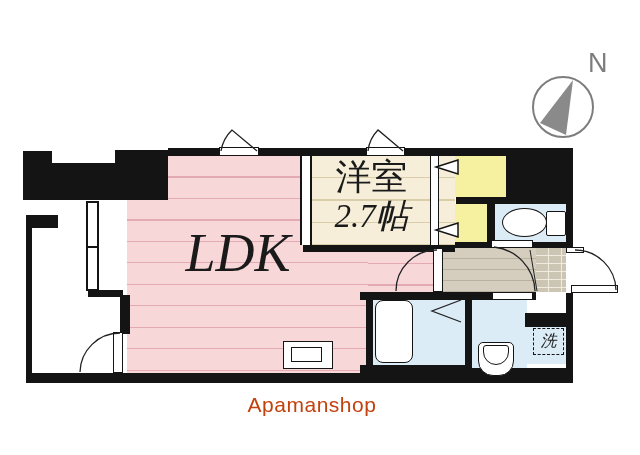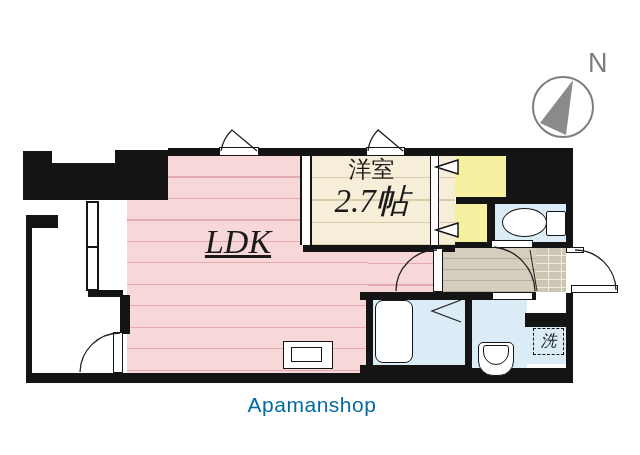--- a/index.html
+++ b/index.html
@@ -105,23 +105,23 @@
     <polygon points="458,160 436,167 458,174" fill="#fff" stroke="#141414" stroke-width="1.5"></polygon>
     <polygon points="458,223 436,230 458,237" fill="#fff" stroke="#141414" stroke-width="1.5"></polygon>
     <line x1="530" y1="250" x2="537" y2="291" stroke="#222" stroke-width="1"></line>
     <circle cx="563" cy="107" r="30" fill="none" stroke="#7d7d7d" stroke-width="2"></circle>
     <polygon points="573,80 540,123 566,135" fill="#8a8a8a"></polygon>
   </svg>
 
   <div class="abs label" style="left:588px;top:48px;font-family:'Liberation Sans',sans-serif;font-size:27px;color:#7d7d7d;">N</div>
 
   <div class="abs label" style="left:128px;top:222px;width:220px;font-style:italic;line-height:1.15;">
-    <div style="font-size:34px;text-decoration:underline;">LDK</div>
+    <div style="font-size:54px;">LDK</div>
   </div>
 
   <div class="abs label" style="left:312px;top:157px;width:119px;line-height:1.15;">
-    <div style="font-size:23px;">洋室</div>
+    <div style="font-size:36px;">洋室</div>
     <div style="font-size:33px;font-style:italic;">2.7帖</div>
   </div>
 
-  <div class="abs" style="left:0;top:393px;width:624px;text-align:center;font-family:'Liberation Sans',sans-serif;font-size:21px;color:#0369a1;letter-spacing:0.5px;">Apamanshop</div>
+  <div class="abs" style="left:0;top:393px;width:624px;text-align:center;font-family:'Liberation Sans',sans-serif;font-size:21px;color:#c2410c;letter-spacing:0.5px;">Apamanshop</div>
 
 </div>
 
 </body></html>

